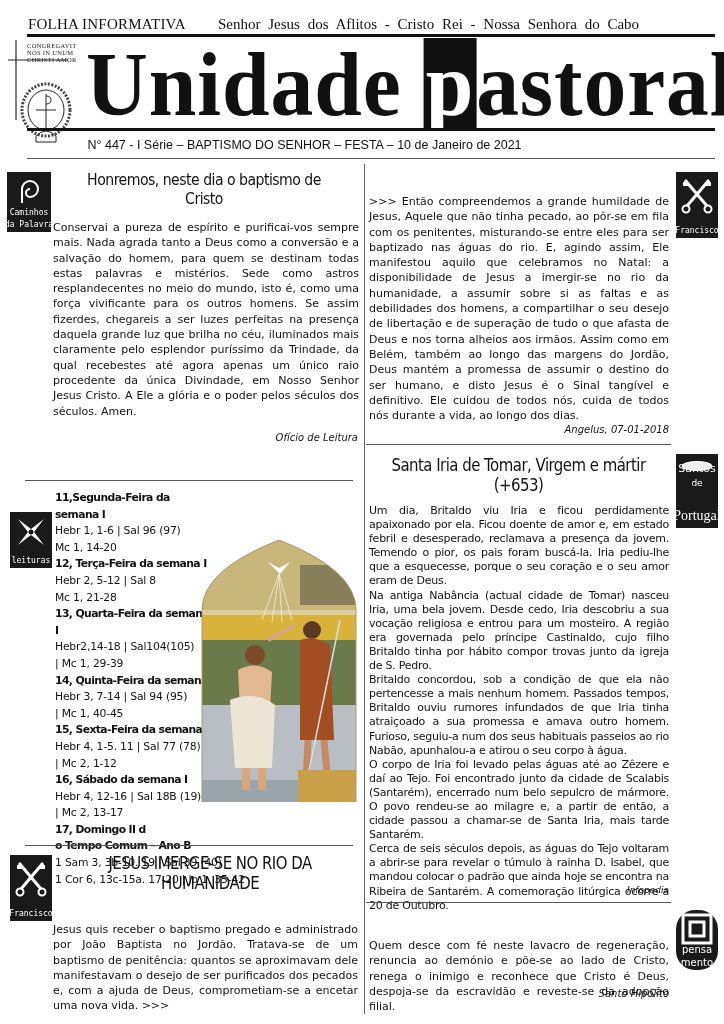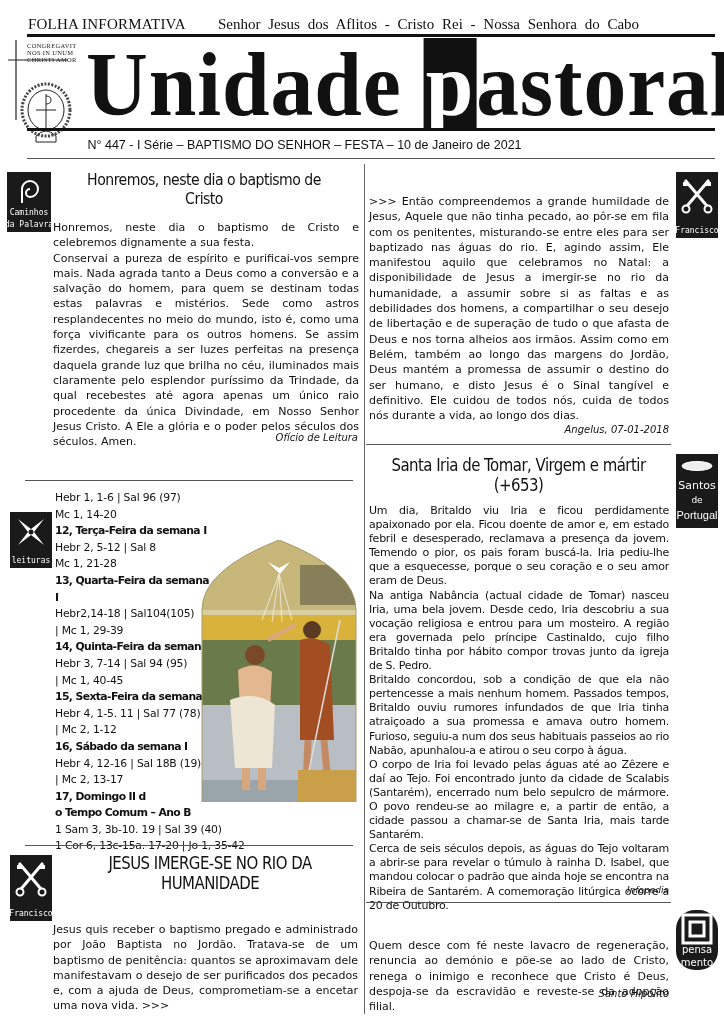--- a/index.html
+++ b/index.html
@@ -95,35 +95,35 @@
 
 <div class="badge" style="left:7px; top:172px; width:44px; height:60px;text-align:right;">
   <svg width="30" height="30" viewBox="0 0 30 30" style="left:7px; top:3px;">
     <path d="M8 28 L8 14 A8 8 0 1 1 16 22 A4 4 0 1 1 16 14" fill="none" stroke="#fff" stroke-width="2"></path>
   </svg>
   <div class="badge-label">Caminhos</div>
   <div class="badge-label">da Palavra</div>
 </div>
 <div id="s1-head" class="headline">Honremos, neste dia o baptismo de Cristo</div>
 <div id="s1-body" class="article-text">
-  <p>Honremos, neste dia o baptismo de Cristo e celebremos dignamente a sua festa.</p>
   <p>Conservai a pureza de espírito e purificai-vos sempre mais. Nada agrada tanto a Deus como a conversão e a salvação do homem, para quem se destinam todas estas palavras e mistérios. Sede como astros resplandecentes no meio do mundo, isto é, como uma força vivificante para os outros homens. Se assim fizerdes, chegareis a ser luzes perfeitas na presença daquela grande luz que brilha no céu, iluminados mais claramente pelo esplendor puríssimo da Trindade, da qual recebestes até agora apenas um único raio procedente da única Divindade, em Nosso Senhor Jesus Cristo. A Ele a glória e o poder pelos séculos dos séculos. Amen.</p>
 </div>
 <div id="s1-source" class="source">Ofício de Leitura</div>
 <div class="sec-rule" style="left:25px; top:480px; width:328px;"></div>
 
 <div class="badge" style="left:10px; top:512px; width:42px; height:56px;">
   <svg width="30" height="30" viewBox="0 0 30 30" style="left:6px; top:5px;">
     <path d="M2 2 L15 12 L28 2 L18 15 L28 28 L15 18 L2 28 L12 15 Z" fill="#fff"></path>
     <circle cx="15" cy="15" r="2.5" fill="#1a1a1a"></circle>
   </svg>
   <div class="badge-label">leituras</div>
 </div>
 
 <div id="readings">
+  <div class="day">11,Segunda-Feira da semana I</div>
   <div class="ref">Hebr 1, 1-6 | Sal 96 (97)</div>
   <div class="ref">Mc 1, 14-20</div>
   <div class="day">12, Terça-Feira da semana I</div>
   <div class="ref">Hebr 2, 5-12 | Sal 8</div>
   <div class="ref">Mc 1, 21-28</div>
   <div class="day">13, Quarta-Feira da semana I</div>
   <div class="ref">Hebr2,14-18 | Sal104(105)</div>
   <div class="ref"> | Mc 1, 29-39</div>
   <div class="day">14, Quinta-Feira da semana I</div>
   <div class="ref">Hebr 3, 7-14 | Sal 94 (95)</div>
@@ -215,21 +215,21 @@
 <div id="r1-source" class="source">Angelus, 07-01-2018</div>
 <div class="sec-rule" style="left:366px; top:444px; width:305px;"></div>
 
 <div id="r2-head" class="headline">Santa Iria de Tomar, Virgem e mártir (+653)</div>
 <div class="badge" style="left:676px; top:454px; width:42px; height:74px; justify-content:flex-end; padding-bottom:4px;">
   <svg width="34" height="12" viewBox="0 0 34 12" style="left:4px; top:6px;">
     <ellipse cx="17" cy="6" rx="15" ry="4.5" fill="#eee" stroke="#fff" stroke-width="1"></ellipse>
   </svg>
   <div class="badge-label" style="font-family:'DejaVu Sans', sans-serif; font-size:11px; line-height:13px;">Santos</div>
   <div class="badge-label" style="font-family:'DejaVu Sans', sans-serif; font-size:9px; line-height:13px;">de</div>
-  <div class="badge-label" style="font-family:Liberation Sans, sans-serif; font-size:11px; line-height:13px;">Portugal</div>
+  <div class="badge-label" style="font-family:Liberation Serif, serif; font-size:14px; line-height:13px;margin-top:17px;">Portugal</div>
 </div>
 <div id="r2-body" class="article-text" style="line-height:14.1px;">
   <p>Um dia, Britaldo viu Iria e ficou perdidamente apaixonado por ela. Ficou doente de amor e, em estado febril e desesperado, reclamava a presença da jovem. Temendo o pior, os pais foram buscá-la. Iria pediu-lhe que a esquecesse, porque o seu coração e o seu amor eram de Deus.</p>
   <p>Na antiga Nabância (actual cidade de Tomar) nasceu Iria, uma bela jovem. Desde cedo, Iria descobriu a sua vocação religiosa e entrou para um mosteiro. A região era governada pelo príncipe Castinaldo, cujo filho Britaldo tinha por hábito compor trovas junto da igreja de S. Pedro.</p>
   <p>Britaldo concordou, sob a condição de que ela não pertencesse a mais nenhum homem. Passados tempos, Britaldo ouviu rumores infundados de que Iria tinha atraiçoado a sua promessa e amava outro homem. Furioso, seguiu-a num dos seus habituais passeios ao rio Nabão, apunhalou-a e atirou o seu corpo à água.</p>
   <p>O corpo de Iria foi levado pelas águas até ao Zêzere e daí ao Tejo. Foi encontrado junto da cidade de Scalabis (Santarém), encerrado num belo sepulcro de mármore. O povo rendeu-se ao milagre e, a partir de então, a cidade passou a chamar-se de Santa Iria, mais tarde Santarém.</p>
   <p>Cerca de seis séculos depois, as águas do Tejo voltaram a abrir-se para revelar o túmulo à rainha D. Isabel, que mandou colocar o padrão que ainda hoje se encontra na Ribeira de Santarém. A comemoração litúrgica ocorre a 20 de Outubro.</p>
 </div>
 <div id="r2-source" class="source" style="font-size:9px;">Infopedia</div>
 <div class="sec-rule" style="left:366px; top:902px; width:305px;"></div>

